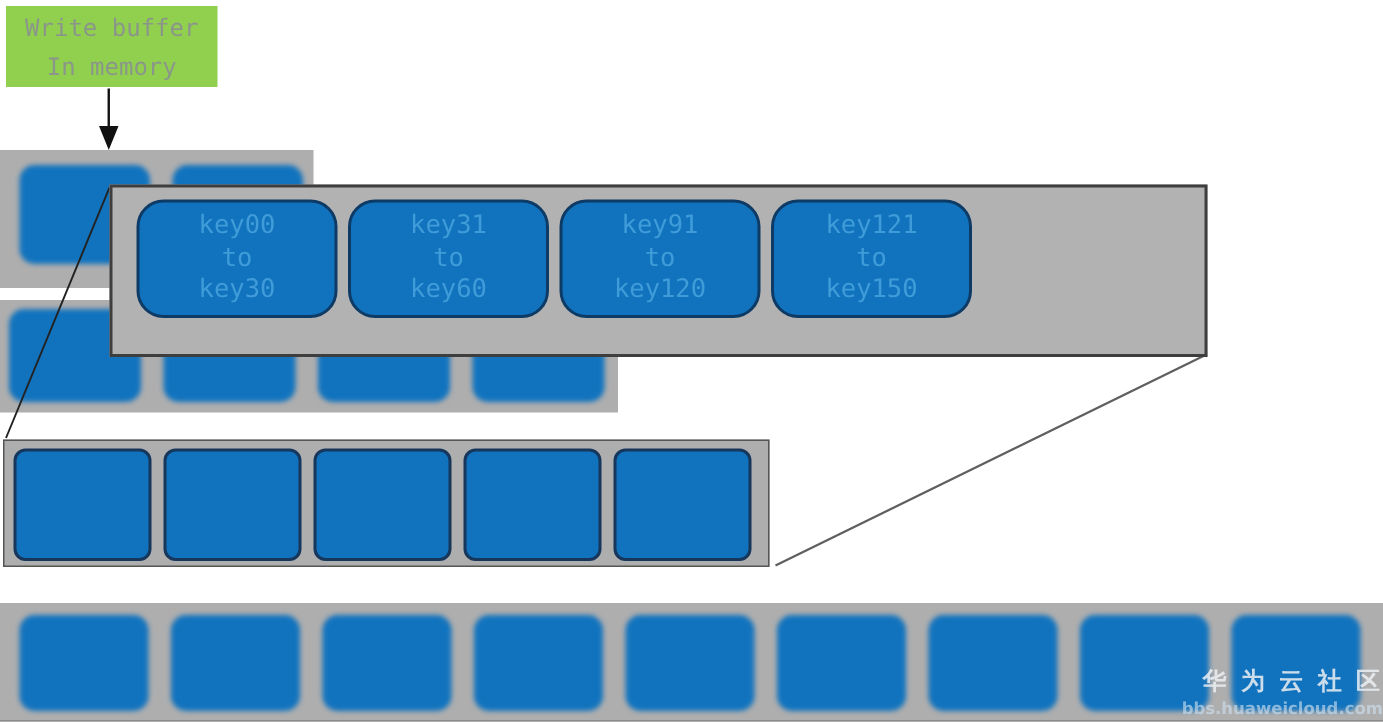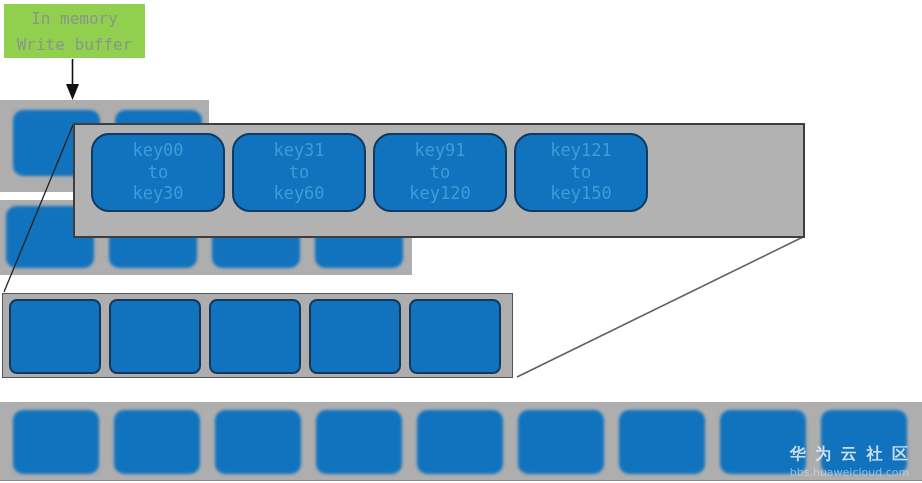--- a/index.html
+++ b/index.html
@@ -58,29 +58,29 @@
   
   #label{
     position:absolute;left:4px;top:4px;width:141px;height:54px;z-index:4;
     background:var(--label-green);color:var(--label-text);
     font-family:"DejaVu Sans Mono",monospace;font-size:16px;line-height:26px;
     text-align:center;padding-top:2px;box-sizing:border-box;
   }
   #arrow-svg{position:absolute;left:58px;top:58px;z-index:4;pointer-events:none;}
   
   #watermark{
-    position:absolute;right:12px;bottom:4px;z-index:5;text-align:left;
+    position:absolute;right:0;bottom:4px;z-index:5;text-align:right;
     pointer-events:none;
   }
   .wm-title{
     font-size:16px;font-weight:bold;letter-spacing:2px;
     color:rgba(236,240,243,0.85);
   }
   .wm-url{
-    font-size:11px;color:rgba(205,224,240,0.62);margin-top:1px;
+    font-size:11px;color:rgba(205,224,240,0.62);margin-top:1px;font-weight:bold;
   }
 </style>
 </head>
 <body>
 
 <div id="stage">
 
   <div class="band blur-row" id="row1">
       <div class="block"></div>
       <div class="block"></div>
@@ -137,22 +137,22 @@
         </div>
         <div class="key-box">
           <div class="key-line">key121</div>
           <div class="key-line">to</div>
           <div class="key-line">key150</div>
         </div>
       </div>
   </div>
 
   <div id="label">
+    <div>Write buffer</div>
     <div>In memory</div>
-    <div>Write buffer</div>
   </div>
 
   <svg id="arrow-svg" width="30" height="44">
     <line x1="14.5" y1="1" x2="14.5" y2="28" stroke="#111" stroke-width="1.6"></line>
     <polygon points="8,26 21,26 14.5,42" fill="#111"></polygon>
   </svg>
 
   <div id="watermark">
     <div class="wm-title">华 为 云 社 区</div>
     <div class="wm-url">bbs.huaweicloud.com</div>

